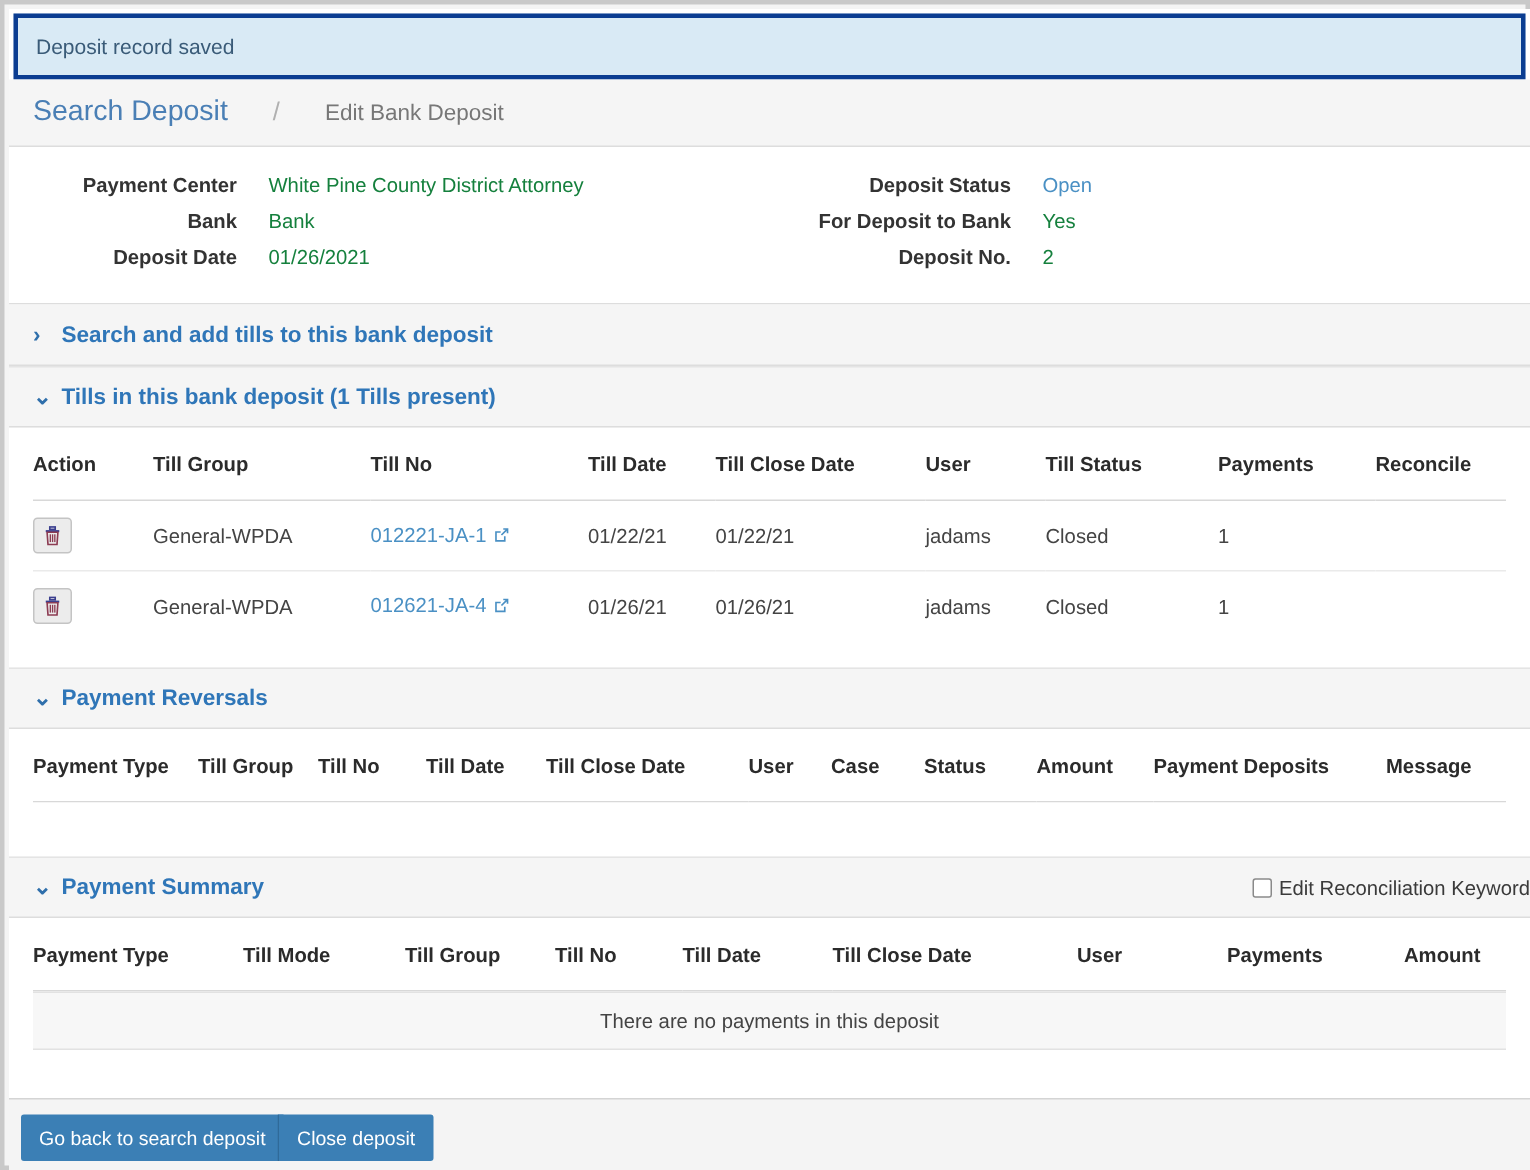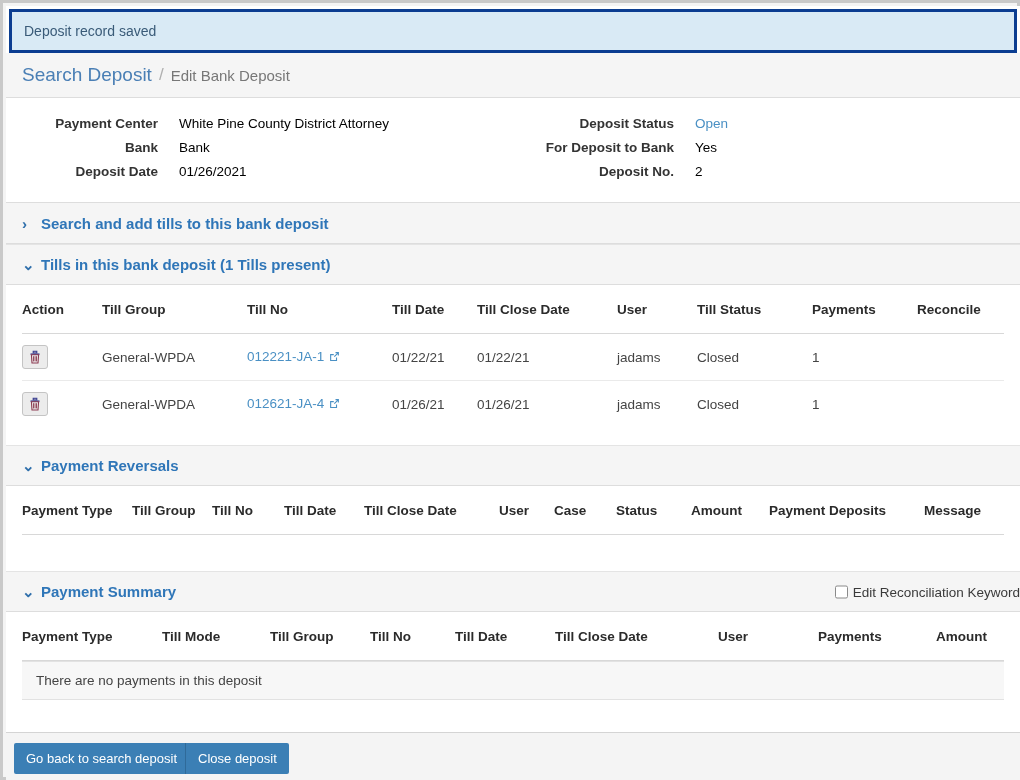--- a/index.html
+++ b/index.html
@@ -48,20 +48,21 @@
   }
 
   
   .breadcrumb-bar {
     height: 45px;
     background: #f5f5f5;
     border-bottom: 1px solid #dddddd;
     display: flex;
     align-items: center;
     padding: 0 16px;
+    gap: 23px;
   }
   .crumb-link {
     color: #4a7fb5;
     font-size: 19px;
     text-decoration: none;
     cursor: pointer;
   }
   .crumb-sep {
     color: #b0b0b0;
     font-size: 17px;
@@ -88,21 +89,21 @@
   .sum-label {
     width: 152px;
     text-align: right;
     font-weight: bold;
     color: #333333;
     font-size: 13.5px;
     padding-right: 0;
   }
   .sum-value {
     padding-left: 21px;
-    color: #000000;
+    color: #15803d;
     font-size: 13.5px;
   }
   .sum-value.link { color: #4a90c4; cursor: pointer; }
   .summary-col.right .sum-label { width: 161px; }
 
   
   .section-head {
     background: #f5f5f5;
     border-bottom: 1px solid #dddddd;
     border-top: 1px solid #e4e4e4;
@@ -176,20 +177,21 @@
   .num-cell { text-align: left; }
 
   .empty-msg {
     background: #f7f7f7;
     border-top: 1px solid #e2e2e2;
     border-bottom: 1px solid #e2e2e2;
     padding: 11px 14px;
     font-size: 13.5px;
     color: #444444;
     margin: 0 0 0 0;
+    text-align: center;
   }
 
   .spacer-white { background: #ffffff; height: 18px; }
   .spacer-white.tall { height: 36px; }
 
   
   .recon-wrap {
     position: absolute;
     right: 0px;
     top: 50%;

